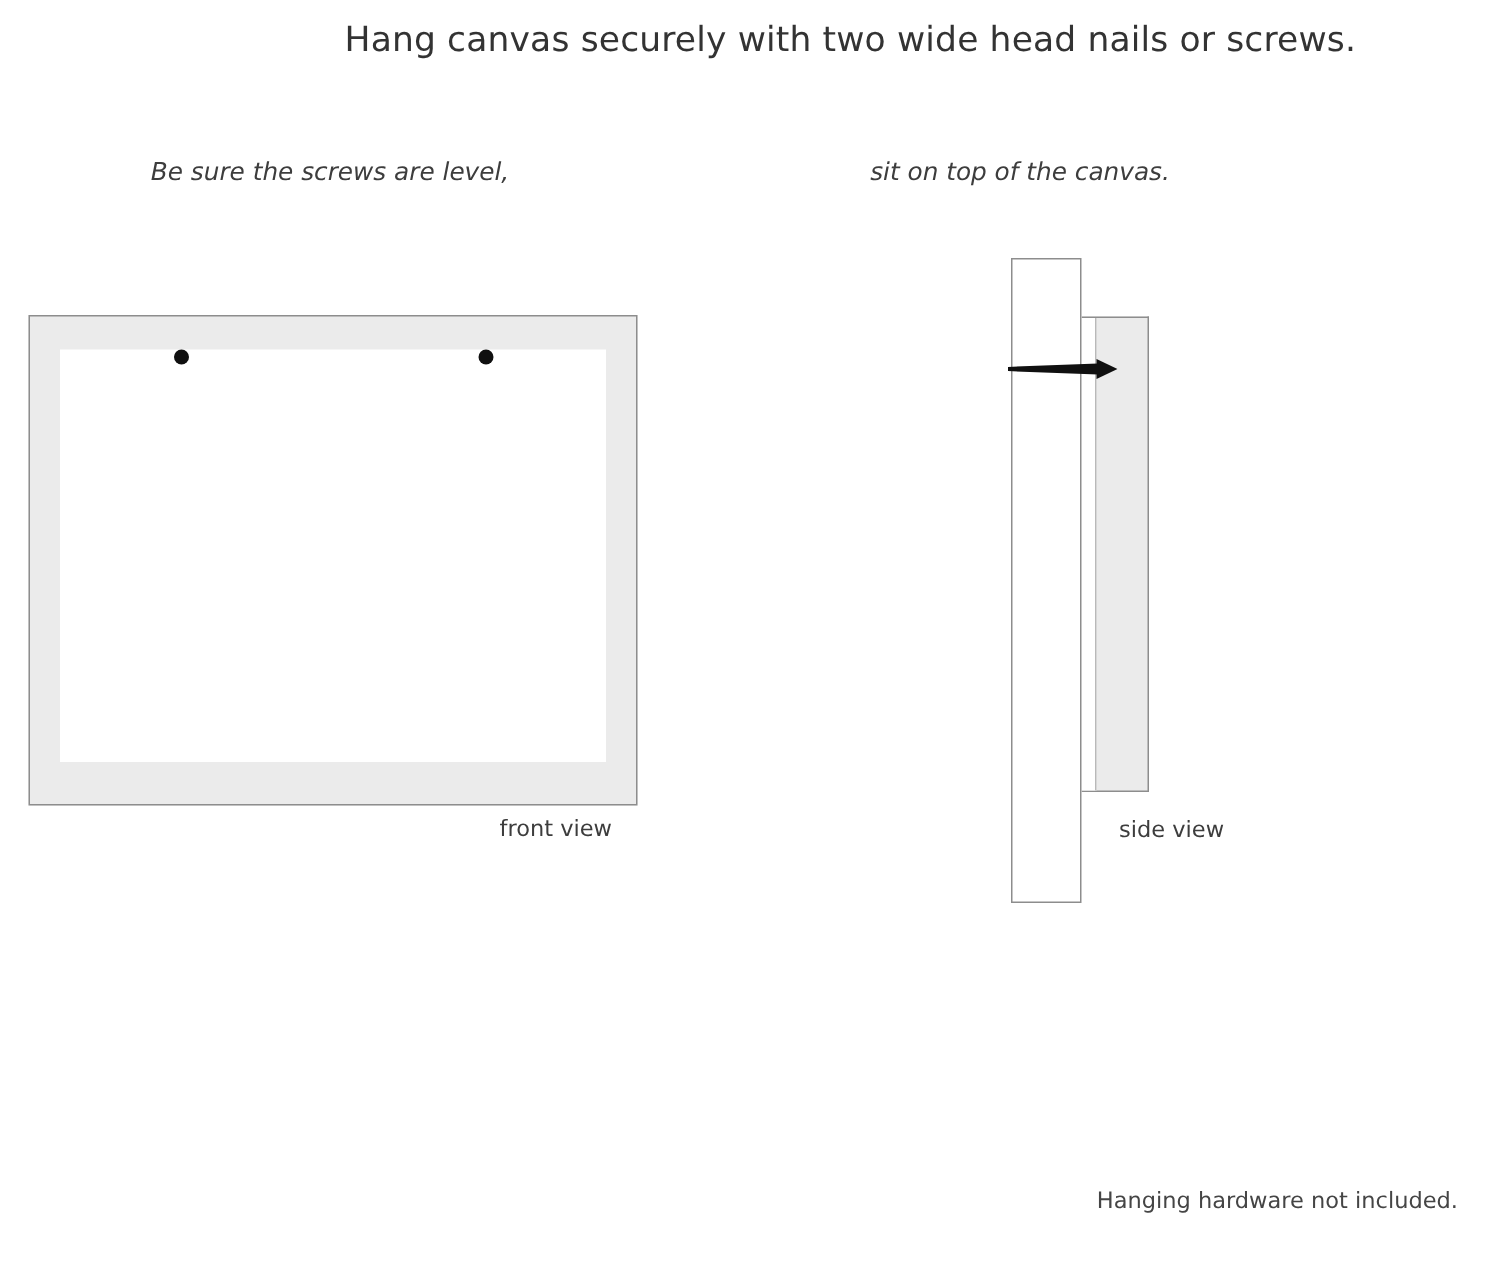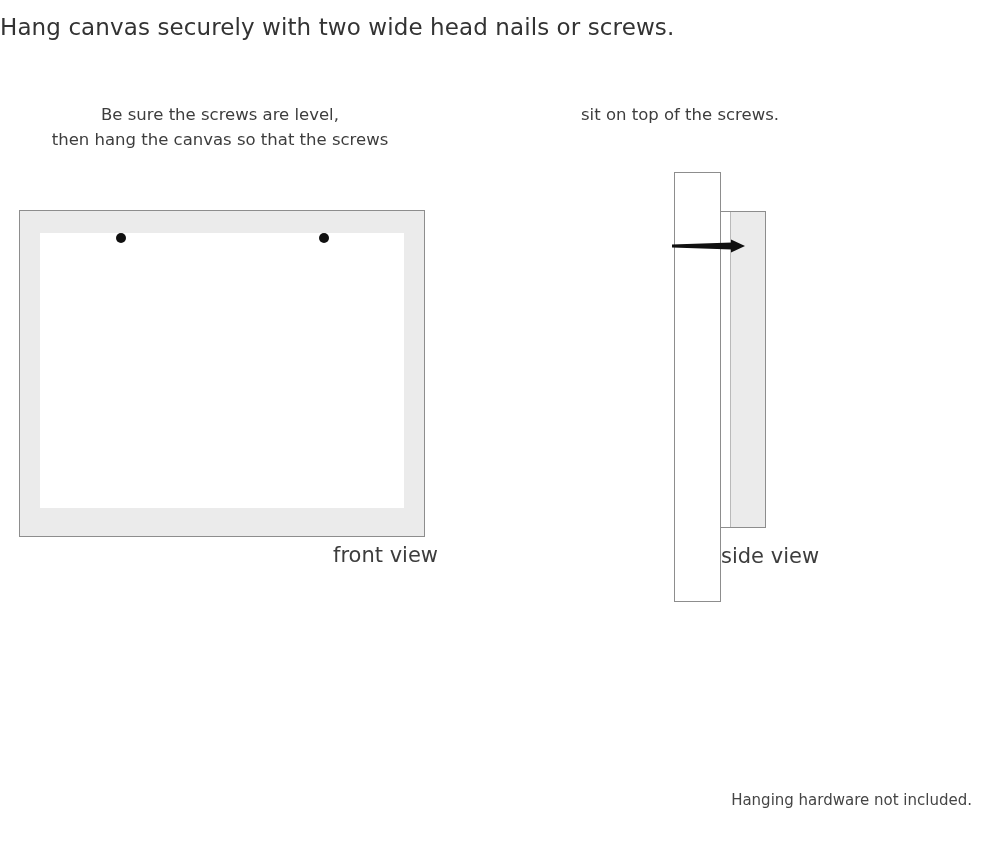--- a/index.html
+++ b/index.html
@@ -16,35 +16,36 @@
     color: #3a3a3a;
     -webkit-font-smoothing: antialiased;
   }
 
   
   .title {
     position: absolute;
     left: 0;
     top: 14px;
     width: 904px;
-    text-align: left;
+    text-align: right;
     font-size: 23px;
     font-weight: 400;
     color: #333333;
     letter-spacing: 0.1px;
     white-space: nowrap;
   }
 
   
   .caption {
     position: absolute;
     text-align: center;
     font-size: 16.5px;
     line-height: 25px;
     color: #3d3d3d;
+    font-style: italic;
   }
   .caption-left {
     left: 20px;
     top: 102px;
     width: 400px;
   }
   .caption-right {
     left: 540px;
     top: 102px;
     width: 280px;
@@ -134,51 +135,50 @@
     top: 74px;
     width: 73px;
     height: 14px;
     z-index: 3;
   }
   .nail svg { display: block; }
 
   
   .view-label {
     position: absolute;
-    font-size: 21px;
+    font-size: 15px;
     color: #3d3d3d;
     white-space: nowrap;
   }
   .label-front { left: 333px; top: 543px; }
-  .label-side  { left: 721px; top: 544px; }
+  .label-side  { left: 746px; top: 544px; }
 
   
   .footer {
     position: absolute;
     right: 18px;
     top: 790px;
     text-align: right;
     font-size: 15px;
     line-height: 21px;
     color: #454545;
   }
   .footer .line { display: block; white-space: nowrap; }
 </style>
 </head>
 <body>
 
 <div class="title">Hang canvas securely with two wide head nails or screws.</div>
 
 <div class="caption caption-left">
   <span class="line">Be sure the screws are level,</span>
-  <span class="line">then hang the canvas so that the screws</span>
 </div>
 
 <div class="caption caption-right">
-  <span class="line">sit on top of the screws.</span>
+  <span class="line">sit on top of the canvas.</span>
 </div>
 
 <div class="front-view">
   <div class="canvas-frame">
     <div class="canvas-inner"></div>
     <span class="screw-dot left"></span>
     <span class="screw-dot right"></span>
   </div>
 </div>
 <div class="view-label label-front">front view</div>

